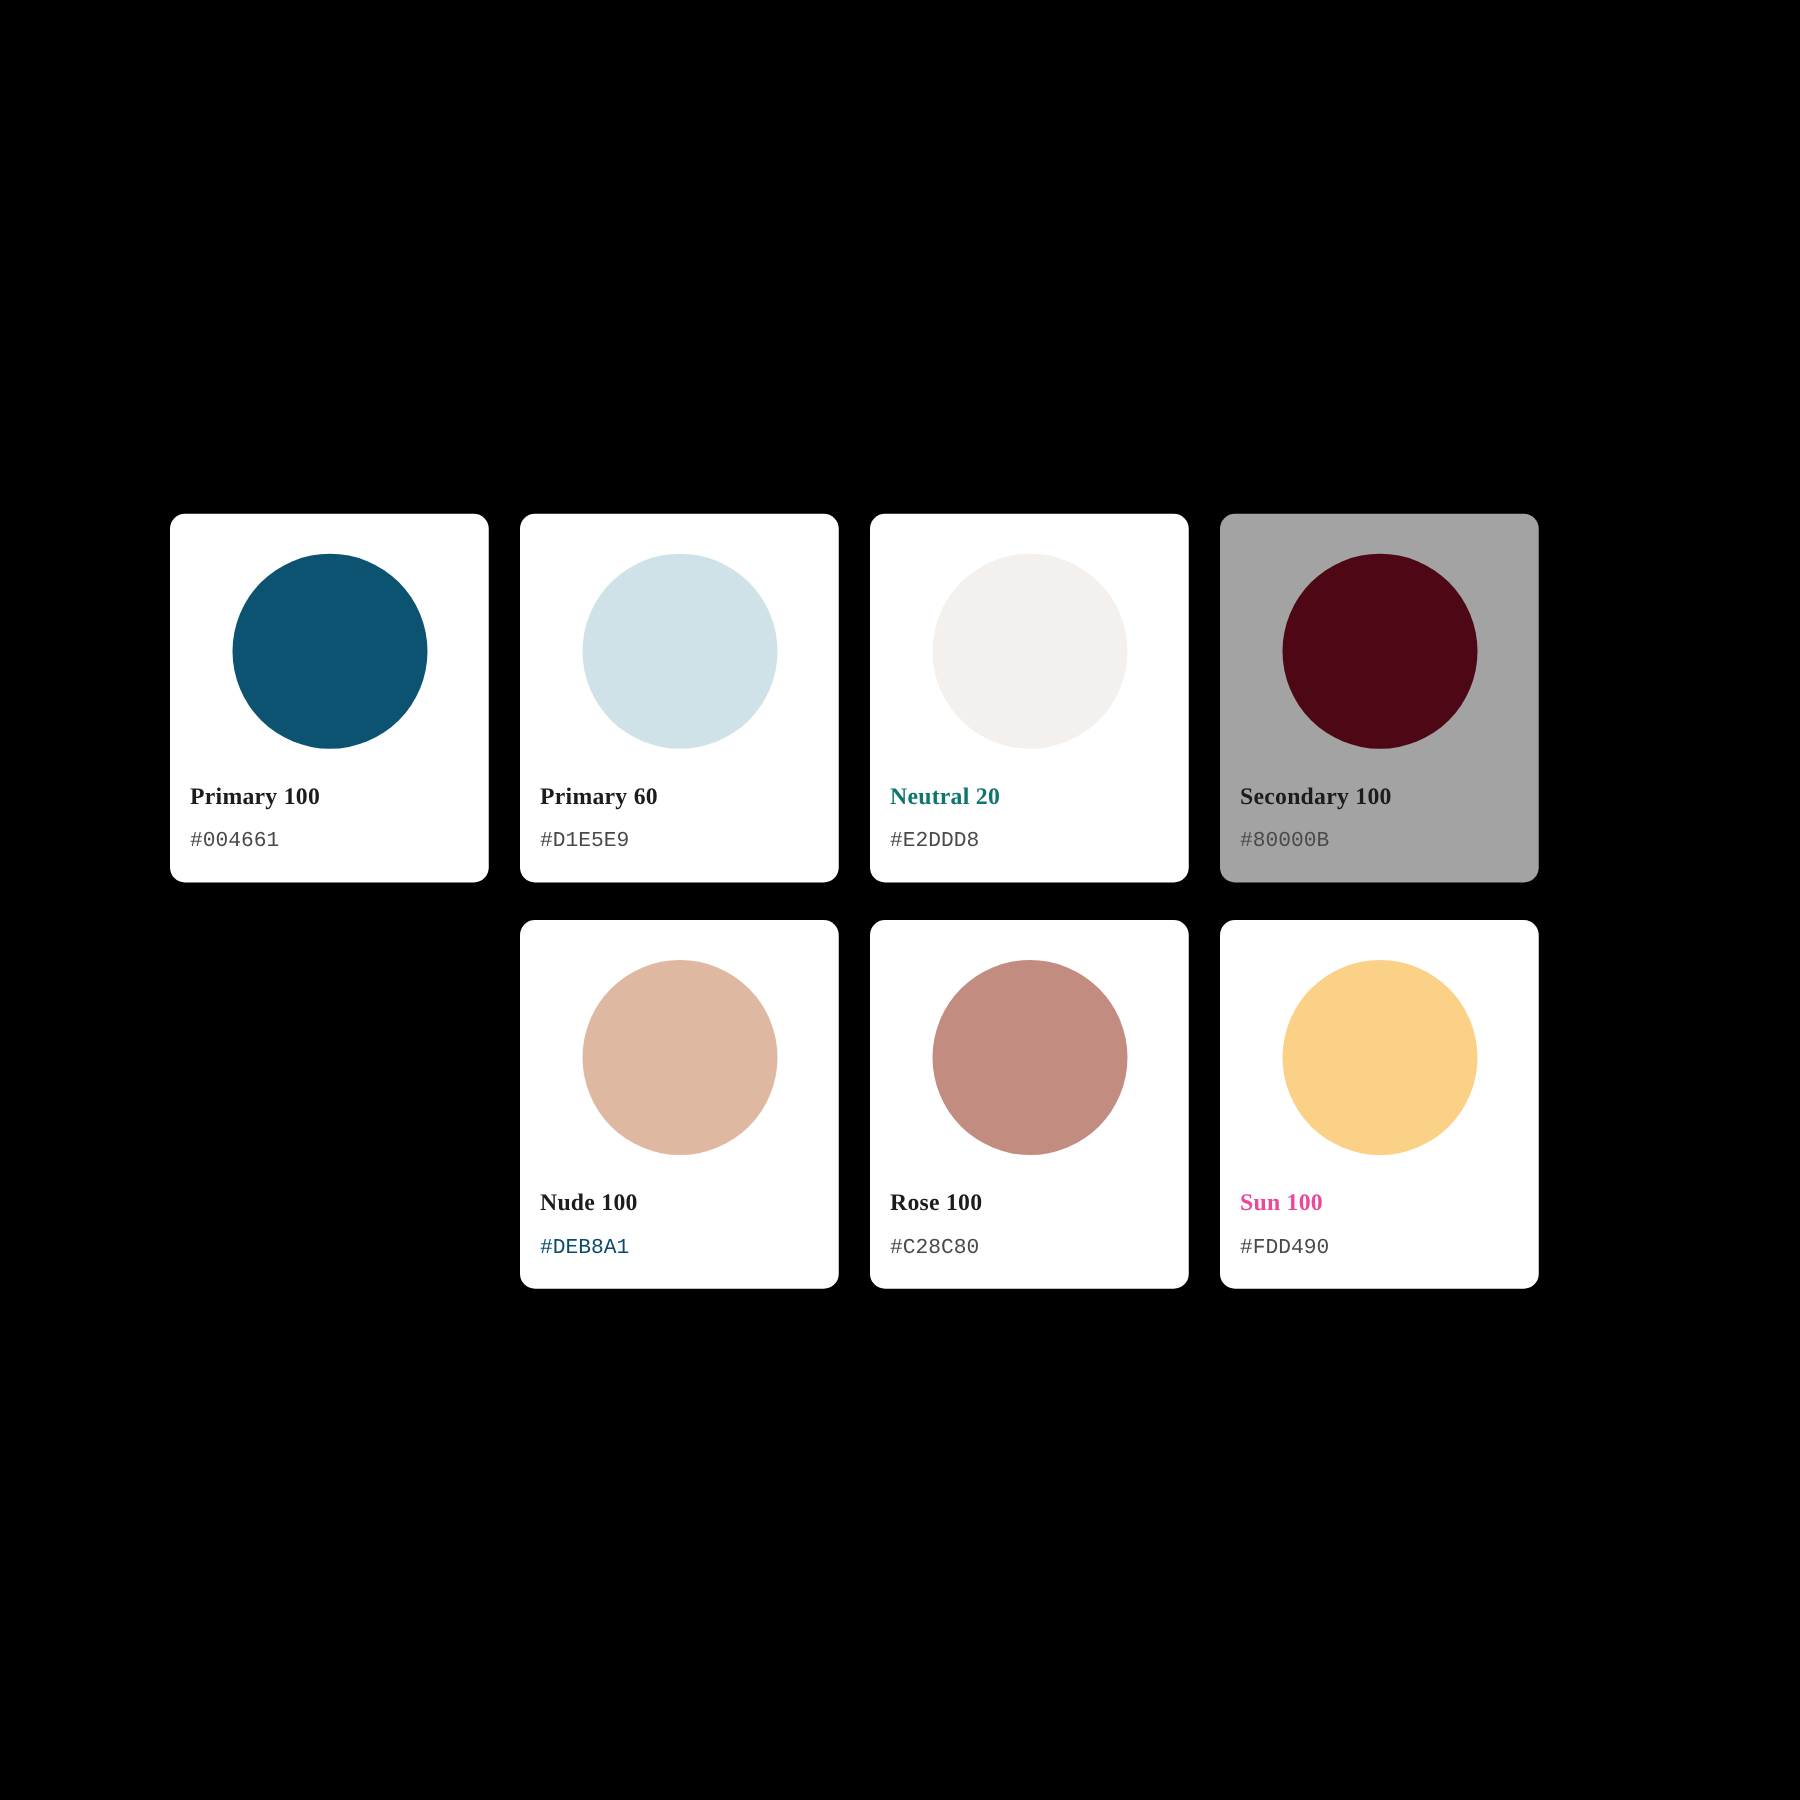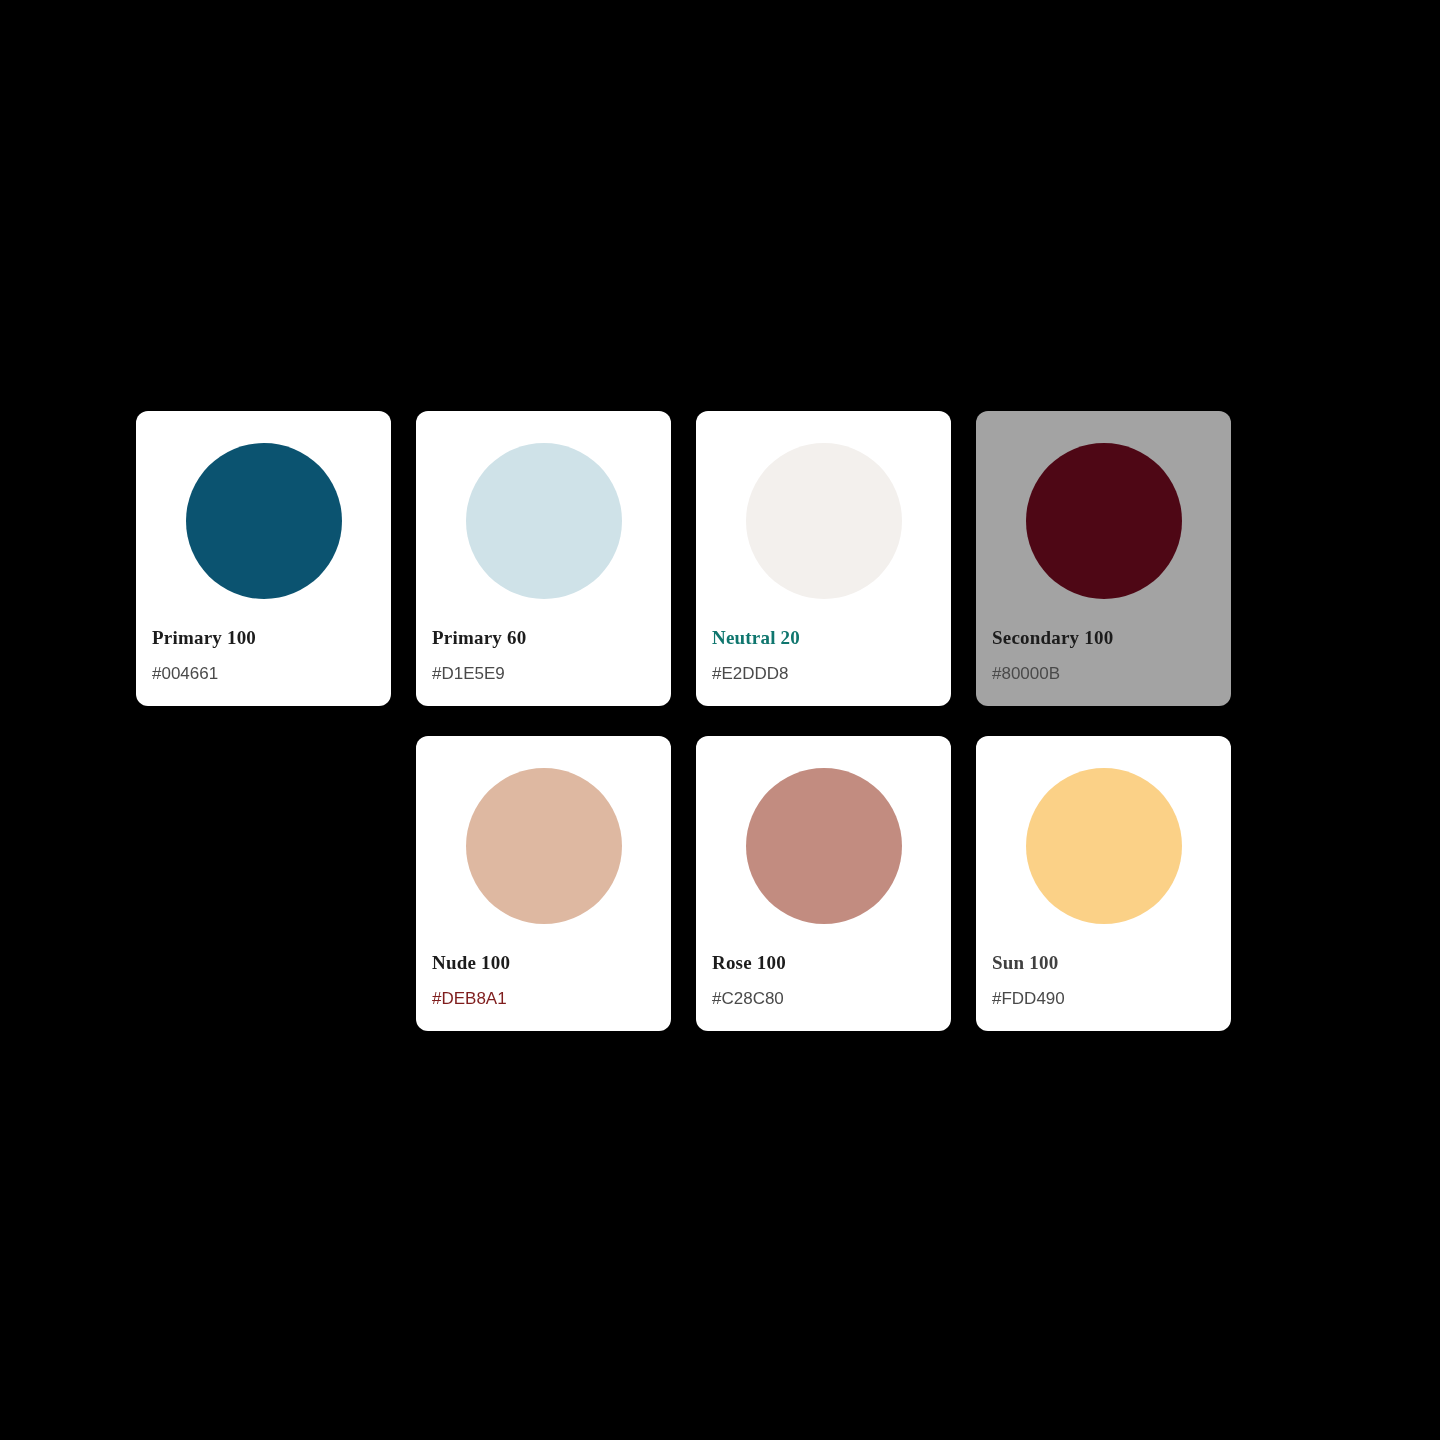--- a/index.html
+++ b/index.html
@@ -65,21 +65,21 @@
     font-family: "Liberation Serif", "DejaVu Serif", serif;
     font-weight: 700;
     font-size: 19px;
     line-height: 1.2;
     letter-spacing: 0.2px;
     color: #1c1c1c;
     white-space: nowrap;
   }
 
   .swatch-hex {
-    font-family: Liberation Sans, sans-serif;
+    font-family: Liberation Mono, monospace;
     font-weight: 400;
     font-size: 17px;
     line-height: 1.2;
     color: #4a4a4a;
     margin-top: 14px;
     white-space: nowrap;
   }
 
   
   .grid-spacer { visibility: hidden; }
@@ -122,34 +122,34 @@
         <div class="swatch-hex" style="color: rgb(74, 74, 74);">#80000B</div>
       </div>
     </div>
 
     <div class="grid-spacer"></div>
 
     <div class="swatch-card" style="background: rgb(255, 255, 255);">
       <div class="swatch-circle" style="background:#DEB8A1;"></div>
       <div class="swatch-meta">
         <div class="swatch-name" style="color: rgb(28, 28, 28);">Nude 100</div>
-        <div class="swatch-hex" style="color: #7f1d1d;">#DEB8A1</div>
+        <div class="swatch-hex" style="color: #0c4a6e;">#DEB8A1</div>
       </div>
     </div>
 
     <div class="swatch-card" style="background: rgb(255, 255, 255);">
       <div class="swatch-circle" style="background:#C28C80;"></div>
       <div class="swatch-meta">
         <div class="swatch-name" style="color: rgb(28, 28, 28);">Rose 100</div>
         <div class="swatch-hex" style="color: rgb(74, 74, 74);">#C28C80</div>
       </div>
     </div>
 
     <div class="swatch-card" style="background: rgb(255, 255, 255);">
       <div class="swatch-circle" style="background:#FBD187;"></div>
       <div class="swatch-meta">
-        <div class="swatch-name" style="color: #404040;">Sun 100</div>
+        <div class="swatch-name" style="color: #ec4899;">Sun 100</div>
         <div class="swatch-hex" style="color: rgb(74, 74, 74);">#FDD490</div>
       </div>
     </div>
 
   </div>
 </div>
 
 </body></html>

